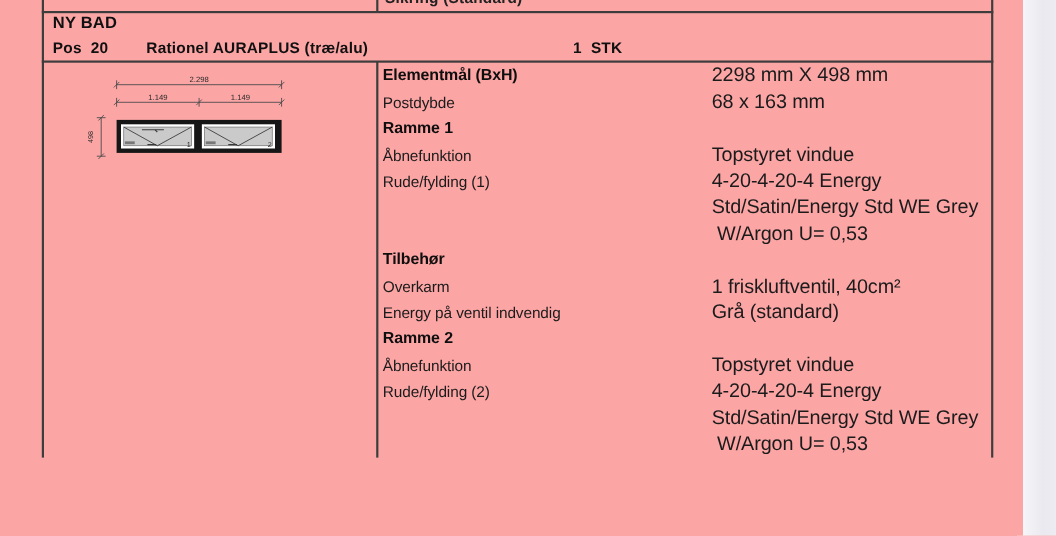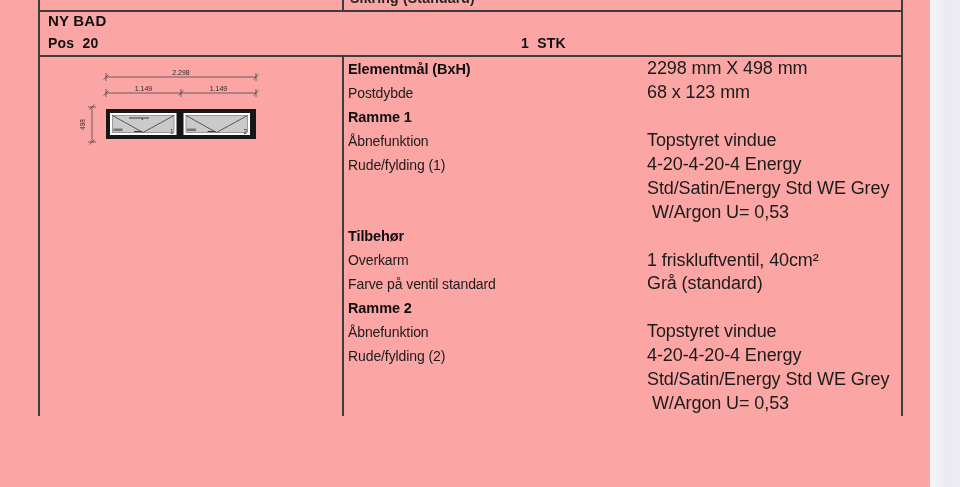--- a/index.html
+++ b/index.html
@@ -34,20 +34,21 @@
   <div class="line" style="left:342px; top:56px; width:2px; height:360px;"></div>
   <div class="line" style="left:38px; top:10px; width:865px; height:2px;"></div>
   <div class="line" style="left:38px; top:55px; width:865px; height:2px;"></div>
 
   <div class="partial-row" style="left:350px; top:0; width:300px; height:8px;">
     <span>Sikring (Standard)</span>
   </div>
 
   <div class="room-title" style="left:48px; top:12px;">NY BAD</div>
   <div class="hdr" style="left:48px; top:35px;">Pos  20</div>
+  <div class="hdr" style="left:133px; top:35px;">Rationel AURAPLUS (træ/alu)</div>
   <div class="hdr" style="left:521px; top:35px;">1  STK</div>
 
   <svg style="position:absolute; left:60px; top:58px;" width="260" height="100" viewBox="0 0 260 100">
 
     <g stroke="#4a4a4a" stroke-width="0.8">
       <line x1="46" y1="19" x2="196" y2="19"></line>
       <line x1="46" y1="15" x2="46" y2="23"></line>
         <line x1="196" y1="15" x2="196" y2="23"></line>
       <line x1="43.5" y1="21.5" x2="48.5" y2="16.5"></line>
         <line x1="193.5" y1="21.5" x2="198.5" y2="16.5"></line>
@@ -103,21 +104,21 @@
   </svg>
 
   <div class="spec-rows">
     <div class="spec-row">
       <div class="spec-label b">Elementmål (BxH)</div>
       <div class="spec-value">2298 mm X 498 mm</div>
     </div>
 
     <div class="spec-row">
       <div class="spec-label">Postdybde</div>
-      <div class="spec-value">68 x 123 mm</div>
+      <div class="spec-value">68 x 163 mm</div>
     </div>
 
     <div class="spec-row">
       <div class="spec-label b">Ramme 1</div>
       <div class="spec-value"></div>
     </div>
 
     <div class="spec-row">
       <div class="spec-label">Åbnefunktion</div>
       <div class="spec-value">Topstyret vindue</div>
@@ -142,21 +143,21 @@
       <div class="spec-label b">Tilbehør</div>
       <div class="spec-value"></div>
     </div>
 
     <div class="spec-row">
       <div class="spec-label">Overkarm</div>
       <div class="spec-value">1 friskluftventil, 40cm²</div>
     </div>
 
     <div class="spec-row">
-      <div class="spec-label">Farve på ventil standard</div>
+      <div class="spec-label">Energy på ventil indvendig</div>
       <div class="spec-value">Grå (standard)</div>
     </div>
 
     <div class="spec-row">
       <div class="spec-label b">Ramme 2</div>
       <div class="spec-value"></div>
     </div>
 
     <div class="spec-row">
       <div class="spec-label">Åbnefunktion</div>

